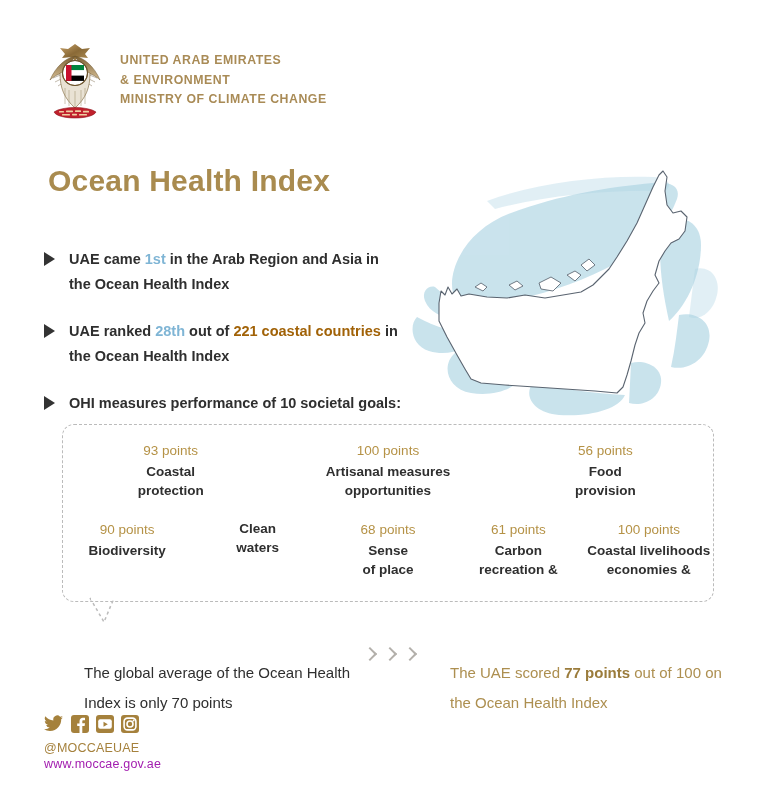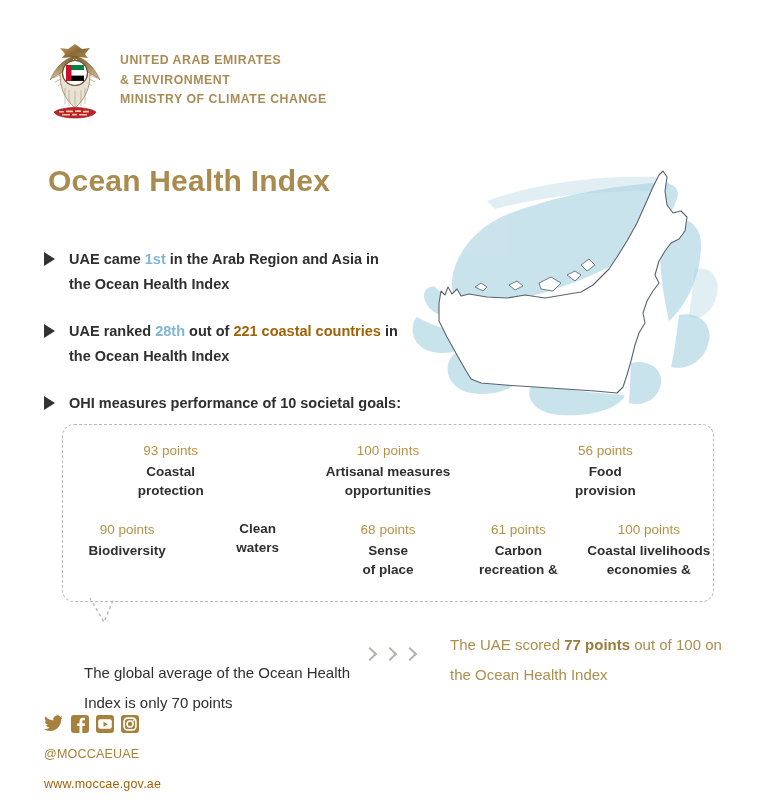--- a/index.html
+++ b/index.html
@@ -63,32 +63,32 @@
     font-size: 15px; color: #2f2f2f; line-height: 30px; margin-top: 28px;
   }
   .chevrons { position: absolute; left: 365px; top: 648px; display: flex; gap: 11px; }
   .chev { width: 9px; height: 14px; position: relative; }
   .chev:before {
     content: ""; position: absolute; left: 0; top: 1px;
     width: 8px; height: 8px; border-top: 2.2px solid #b3b0ab;
     border-right: 2.2px solid #b3b0ab; transform: rotate(45deg);
   }
   .sum-right {
-    position: absolute; left: 450px; top: 630px; width: 290px;
+    position: absolute; left: 450px; top: 658px; width: 290px;
     font-size: 15px; color: #ad8f50; line-height: 30px;
   }
   .sum-right b { font-weight: bold; color: #9b7c3c; }
 
   
   .footer { position: absolute; left: 44px; top: 714px; }
   .social { display: flex; align-items: center; gap: 7px; height: 20px; }
   .sq { width: 18px; height: 18px; background: #a5813c; border-radius: 3px;
         position: relative; display: flex; align-items: center; justify-content: center; }
-  .footer .handle { font-size: 12.5px; color: #a5813c; margin-top: 13px; letter-spacing: .2px; }
-  .footer .site { font-size: 12.5px; color: #a16207; margin-top: 16px; letter-spacing: .2px; }
+  .footer .handle { font-size: 12.5px; color: #a5813c; margin-top: 7px; letter-spacing: .2px; }
+  .footer .site { font-size: 12.5px; color: #a21caf; margin-top: 2px; letter-spacing: .2px; }
 </style>
 </head>
 <body>
 
 <div class="page">
 
   <div class="header">
     <div class="emblem">
       <svg viewBox="0 0 62 92" width="62" height="92">
         <defs>

